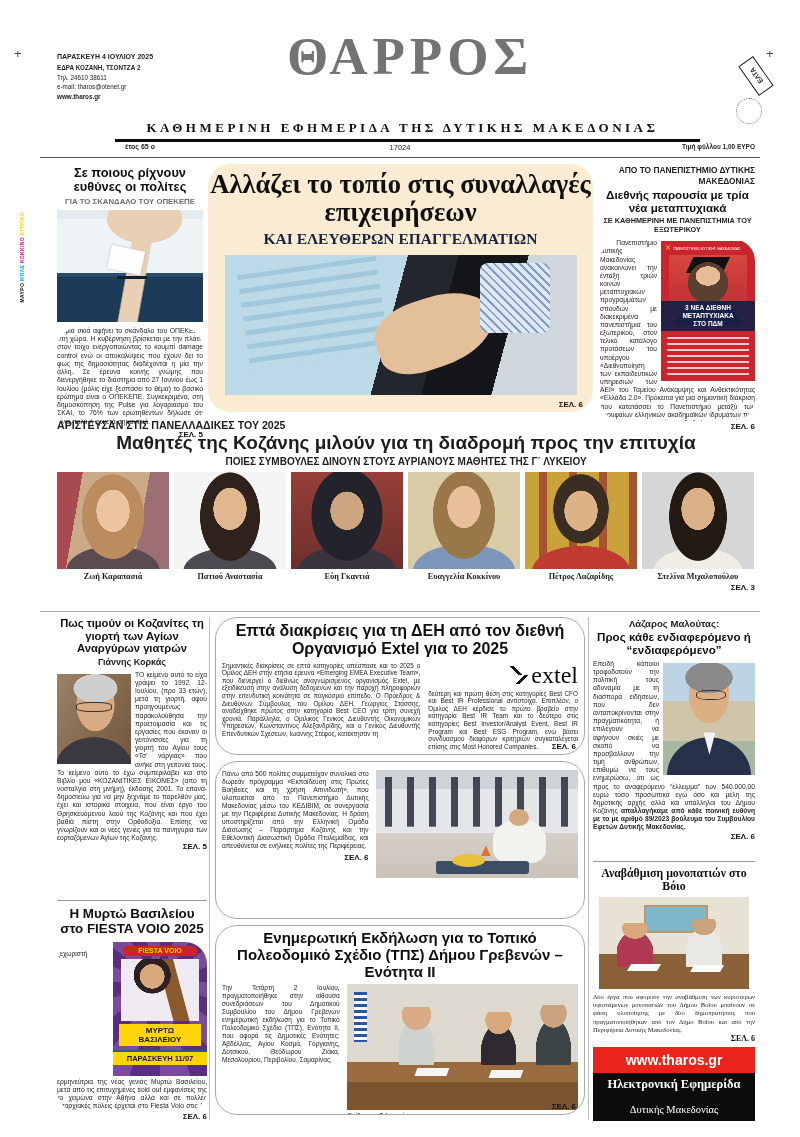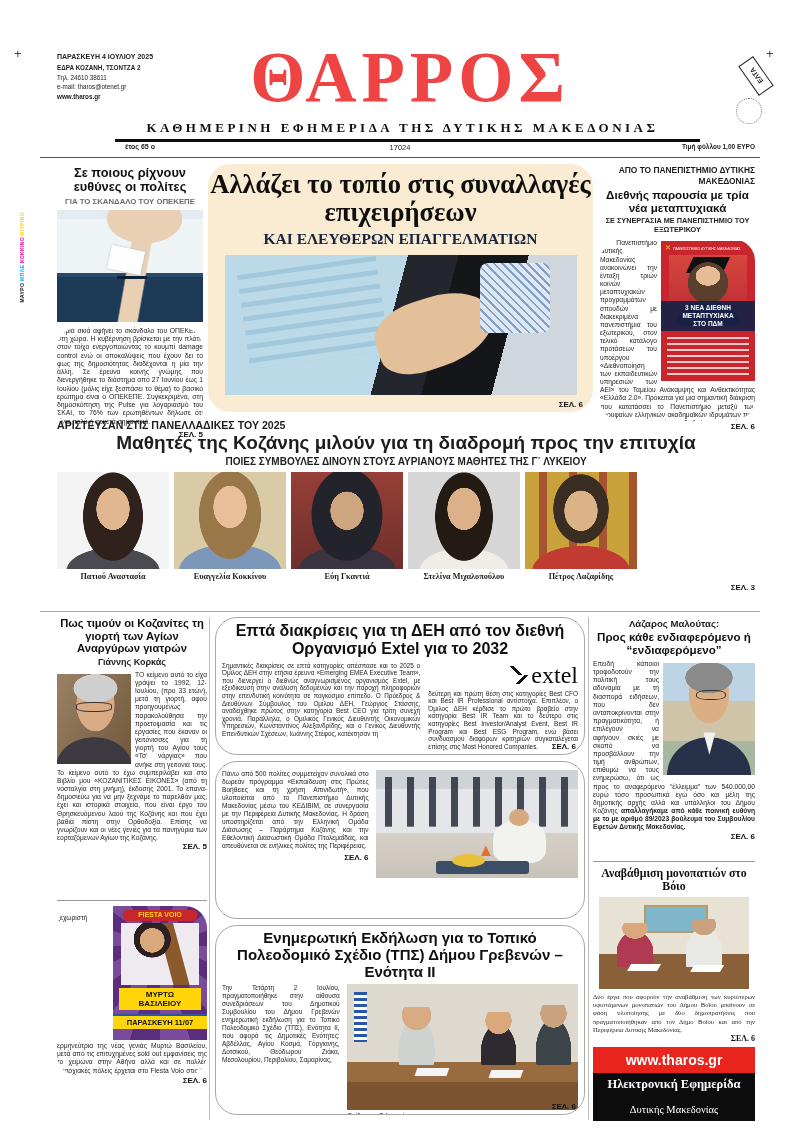--- a/index.html
+++ b/index.html
@@ -15,22 +15,22 @@
   
   .crop{color:#444;font-size:13px;font-weight:normal;}
   .colorbar{left:20px;top:212px;writing-mode:vertical-rl;transform:rotate(180deg);
             font-size:5px;font-weight:bold;letter-spacing:.4px;line-height:1;}
   .cb-k{color:#111}.cb-c{color:#00aeef}.cb-m{color:#ec008c}.cb-y{color:#f4d213}
 
   
   .m-left{left:57px;top:52px;width:130px;font-size:6.3px;line-height:1.55;color:#222;}
   .m-left .d{font-size:7px;font-weight:bold;}
   .m-left .b{font-weight:bold;}
-  .m-title{left:185px;top:42px;width:450px;text-align:center;font-weight:bold;
-           font-size:71px;line-height:1;letter-spacing:5px;color:#ef4444;}
+  .m-title{left:185px;top:30px;width:450px;text-align:center;font-weight:bold;
+           font-size:53px;line-height:1;letter-spacing:5px;color:#737373;}
   .m-sub{left:120px;top:120px;width:565px;text-align:center;font-weight:bold;
          font-size:13px;letter-spacing:3.5px;color:#111;}
   .elta-box{right:35px;top:58px;width:16px;height:34px;border:1.2px solid #222;
             transform:rotate(-35deg);display:flex;align-items:center;justify-content:center;}
   .elta-box span{writing-mode:vertical-rl;transform:rotate(180deg);font-size:7px;font-weight:bold;color:#222;}
   .postmark{right:38px;top:98px;width:24px;height:24px;border:1.5px dotted #777;border-radius:50%;}
   .rule-thick{left:115px;top:139px;width:585px;height:3px;background:#0c0c0c;}
   .m-year{left:125px;top:143px;font-size:7px;font-weight:bold;}
   .m-issue{left:330px;top:143px;width:140px;text-align:center;font-size:7.5px;}
   .m-price{left:600px;top:143px;width:155px;text-align:right;font-size:6.5px;font-weight:bold;}
@@ -314,21 +314,21 @@
       <i class="dash"></i>
       <i class="hand"></i>
       <i class="cuff"></i>
     </div>
     <div class="pg">ΣΕΛ. 6</div>
   </article>
 
   <article class="abs c-right">
     <div class="eyeb">ΑΠΟ ΤΟ ΠΑΝΕΠΙΣΤΗΜΙΟ ΔΥΤΙΚΗΣ ΜΑΚΕΔΟΝΙΑΣ</div>
     <div class="hl">Διεθνής παρουσία με τρία νέα μεταπτυχιακά</div>
-    <div class="sub">ΣΕ ΣΥΝΕΡΓΑΣΙΑ ΜΕ ΠΑΝΕΠΙΣΤΗΜΙΟ ΤΟΥ ΕΞΩΤΕΡΙΚΟΥ</div>
+    <div class="sub">ΣΕ ΚΑΘΗΜΕΡΙΝΗ ΜΕ ΠΑΝΕΠΙΣΤΗΜΙΑ ΤΟΥ ΕΞΩΤΕΡΙΚΟΥ</div>
     <div class="body-t jus clip">
       <div class="uowm-poster">
         <i class="uowm-logo"><b>✕</b><span>ΠΑΝΕΠΙΣΤΗΜΙΟ ΔΥΤΙΚΗΣ ΜΑΚΕΔΟΝΙΑΣ</span></i>
         <i class="uowm-grad"></i>
         <i class="uowm-band">
           <span>3 ΝΕΑ ΔΙΕΘΝΗ</span><br>
           <span>ΜΕΤΑΠΤΥΧΙΑΚΑ</span><br>
           <span>ΣΤΟ ΠΔΜ</span>
         </i>
         <i class="uowm-fine"></i>
@@ -337,38 +337,42 @@
     </div>
     <div class="pg">ΣΕΛ. 6</div>
   </article>
 
   <section class="abs stu-band">
     <div class="stu-eyeb">ΑΡΙΣΤΕΥΣΑΝ ΣΤΙΣ ΠΑΝΕΛΛΑΔΙΚΕΣ ΤΟΥ 2025</div>
     <div class="stu-hl">Μαθητές της Κοζάνης μιλούν για τη διαδρομή προς την επιτυχία</div>
     <div class="stu-sub">ΠΟΙΕΣ ΣΥΜΒΟΥΛΕΣ ΔΙΝΟΥΝ ΣΤΟΥΣ ΑΥΡΙΑΝΟΥΣ ΜΑΘΗΤΕΣ ΤΗΣ Γ΄ ΛΥΚΕΙΟΥ</div>
     <div class="stu-row">
       <div class="stu-cell">
+        <div class="stu s1"></div>
+        <div class="stu-name">Ζωή Καραπασιά</div>
+      </div>
+      <div class="stu-cell">
         <div class="stu s2"></div>
         <div class="stu-name">Πατιού Αναστασία</div>
       </div>
       <div class="stu-cell">
+        <div class="stu s4"></div>
+        <div class="stu-name">Εύη Γκαντιά</div>
+      </div>
+      <div class="stu-cell">
         <div class="stu s3"></div>
         <div class="stu-name">Ευαγγελία Κοκκίνου</div>
       </div>
       <div class="stu-cell">
-        <div class="stu s4"></div>
-        <div class="stu-name">Εύη Γκαντιά</div>
+        <div class="stu s6"></div>
+        <div class="stu-name">Πέτρος Λαζαρίδης</div>
       </div>
       <div class="stu-cell">
         <div class="stu s5"></div>
         <div class="stu-name">Στελίνα Μιχαλοπούλου</div>
-      </div>
-      <div class="stu-cell">
-        <div class="stu s6"></div>
-        <div class="stu-name">Πέτρος Λαζαρίδης</div>
       </div>
     </div>
     <div class="pg stu-pg">ΣΕΛ. 3</div>
   </section>
   <div class="abs rule-mid"></div>
 
   <div class="abs vsep v1"></div>
   <div class="abs vsep v2"></div>
 
   <div class="abs b-left">
@@ -378,39 +382,40 @@
       <div class="body-t jus">
         <div class="korkas-photo">
           <i class="spec"></i>
         </div>
         <span>ΤΟ κείμενο αυτό το είχα γράψει το 1992, 12-Ιουλίου, (προ 33 ετών), μετά τη γιορτή, αφού προηγουμένως παρακολούθησα την προετοιμασία και τις εργασίες που έκαναν οι γειτόνισσες για τη γιορτή του Αγίου τους «Τσ' νάργιας» που ανήκε στη γειτονιά τους. Το κείμενο αυτό το έχω συμπεριλάβει και στο Βιβλίο μου «ΚΟΖΑΝΙΤΙΚΕΣ ΕΙΚΟΝΕΣ» (από τη νοσταλγία στη μνήμη), έκδοσης 2001. Το επανα-δημοσιεύω για να μην ξεχνάμε το παρελθόν μας, έχει και ιστορικά στοιχεία, που είναι έργο του Θρησκευόμενου λαού της Κοζάνης και που έχει βαθιά πίστη στην Ορθοδοξία. Επίσης να γνωρίζουν και οι νέες γενιές για τα πανηγύρια των εορταζόμενων Αγίων της Κοζάνης.</span>
       </div>
       <div class="pg">ΣΕΛ. 5</div>
     </article>
     <hr class="hr-thin">
     <article class="fiesta-art">
+      <div class="hl">Η Μυρτώ Βασιλείου στο FIESTA VOIO 2025</div>
       <div class="body-t jus clip">
         <div class="fiesta-poster">
           <i class="fiesta-logo">FIESTA VOIO</i>
           <i class="fiesta-photo"></i>
           <i class="fiesta-name">
             <span>ΜΥΡΤΩ</span><br>
             <span>ΒΑΣΙΛΕΙΟΥ</span>
           </i>
           <i class="fiesta-date">ΠΑΡΑΣΚΕΥΗ 11/07</i>
         </div>
         <span>Η ξεχωριστή ερμηνεύτρια της νέας γενιάς Μυρτώ Βασιλείου, μετά από τις επιτυχημένες sold out εμφανίσεις της το χειμώνα στην Αθήνα αλλά και σε πολλές επαρχιακές πόλεις έρχεται στο Fiesta Voio στις 11 Ιουλίου να συναντήσει τους φίλους της για μια ξεχωριστή καλοκαιρινή εμπειρία!</span>
       </div>
       <div class="pg">ΣΕΛ. 6</div>
     </article>
   </div>
 
   <div class="abs b-center">
     <article class="box dei clip">
-      <div class="hl">Επτά διακρίσεις για τη ΔΕΗ από τον διεθνή Οργανισμό Extel για το 2032</div>
+      <div class="hl">Επτά διακρίσεις για τη ΔΕΗ από τον διεθνή Οργανισμό Extel για το 2025</div>
       <div class="dei-cols">
         <div class="cL body-t jus">Σημαντικές διακρίσεις σε επτά κατηγορίες απέσπασε και το 2025 ο Όμιλος ΔΕΗ στην ετήσια έρευνα «Emerging EMEA Executive Team», που διενεργεί ο διεθνώς αναγνωρισμένος οργανισμός Extel, με εξειδίκευση στην ανάλυση δεδομένων και την παροχή πληροφοριών στην επενδυτική κοινότητα σε παγκόσμιο επίπεδο. Ο Πρόεδρος &amp; Διευθύνων Σύμβουλος του Ομίλου ΔΕΗ, Γεώργιος Στάσσης, αναδείχθηκε πρώτος στην κατηγορία Best CEO για τρίτη συνεχή χρονιά. Παράλληλα, ο Ομιλικός Γενικός Διευθυντής Οικονομικών Υπηρεσιών, Κωνσταντίνος Αλεξανδρίδης, και ο Γενικός Διευθυντής Επενδυτικών Σχέσεων, Ιωάννης Στέφος, κατέκτησαν τη</div>
         <div class="cR">
           <div class="extel">
             <span class="mark"></span>
             <span class="wd">extel</span>
           </div>
           <div class="body-t jus">δεύτερη και πρώτη θέση στις κατηγορίες Best CFO και Best IR Professional αντίστοιχα. Επιπλέον, ο Όμιλος ΔΕΗ κέρδισε το πρώτο βραβείο στην κατηγορία Best IR Team και το δεύτερο στις κατηγορίες Best Investor/Analyst Event, Best IR Program και Best ESG Program, ενώ βάσει συνδυασμού διαφόρων κριτηρίων συγκαταλέγεται επίσης στις Most Honored Companies.</div>
         </div>
       </div>

